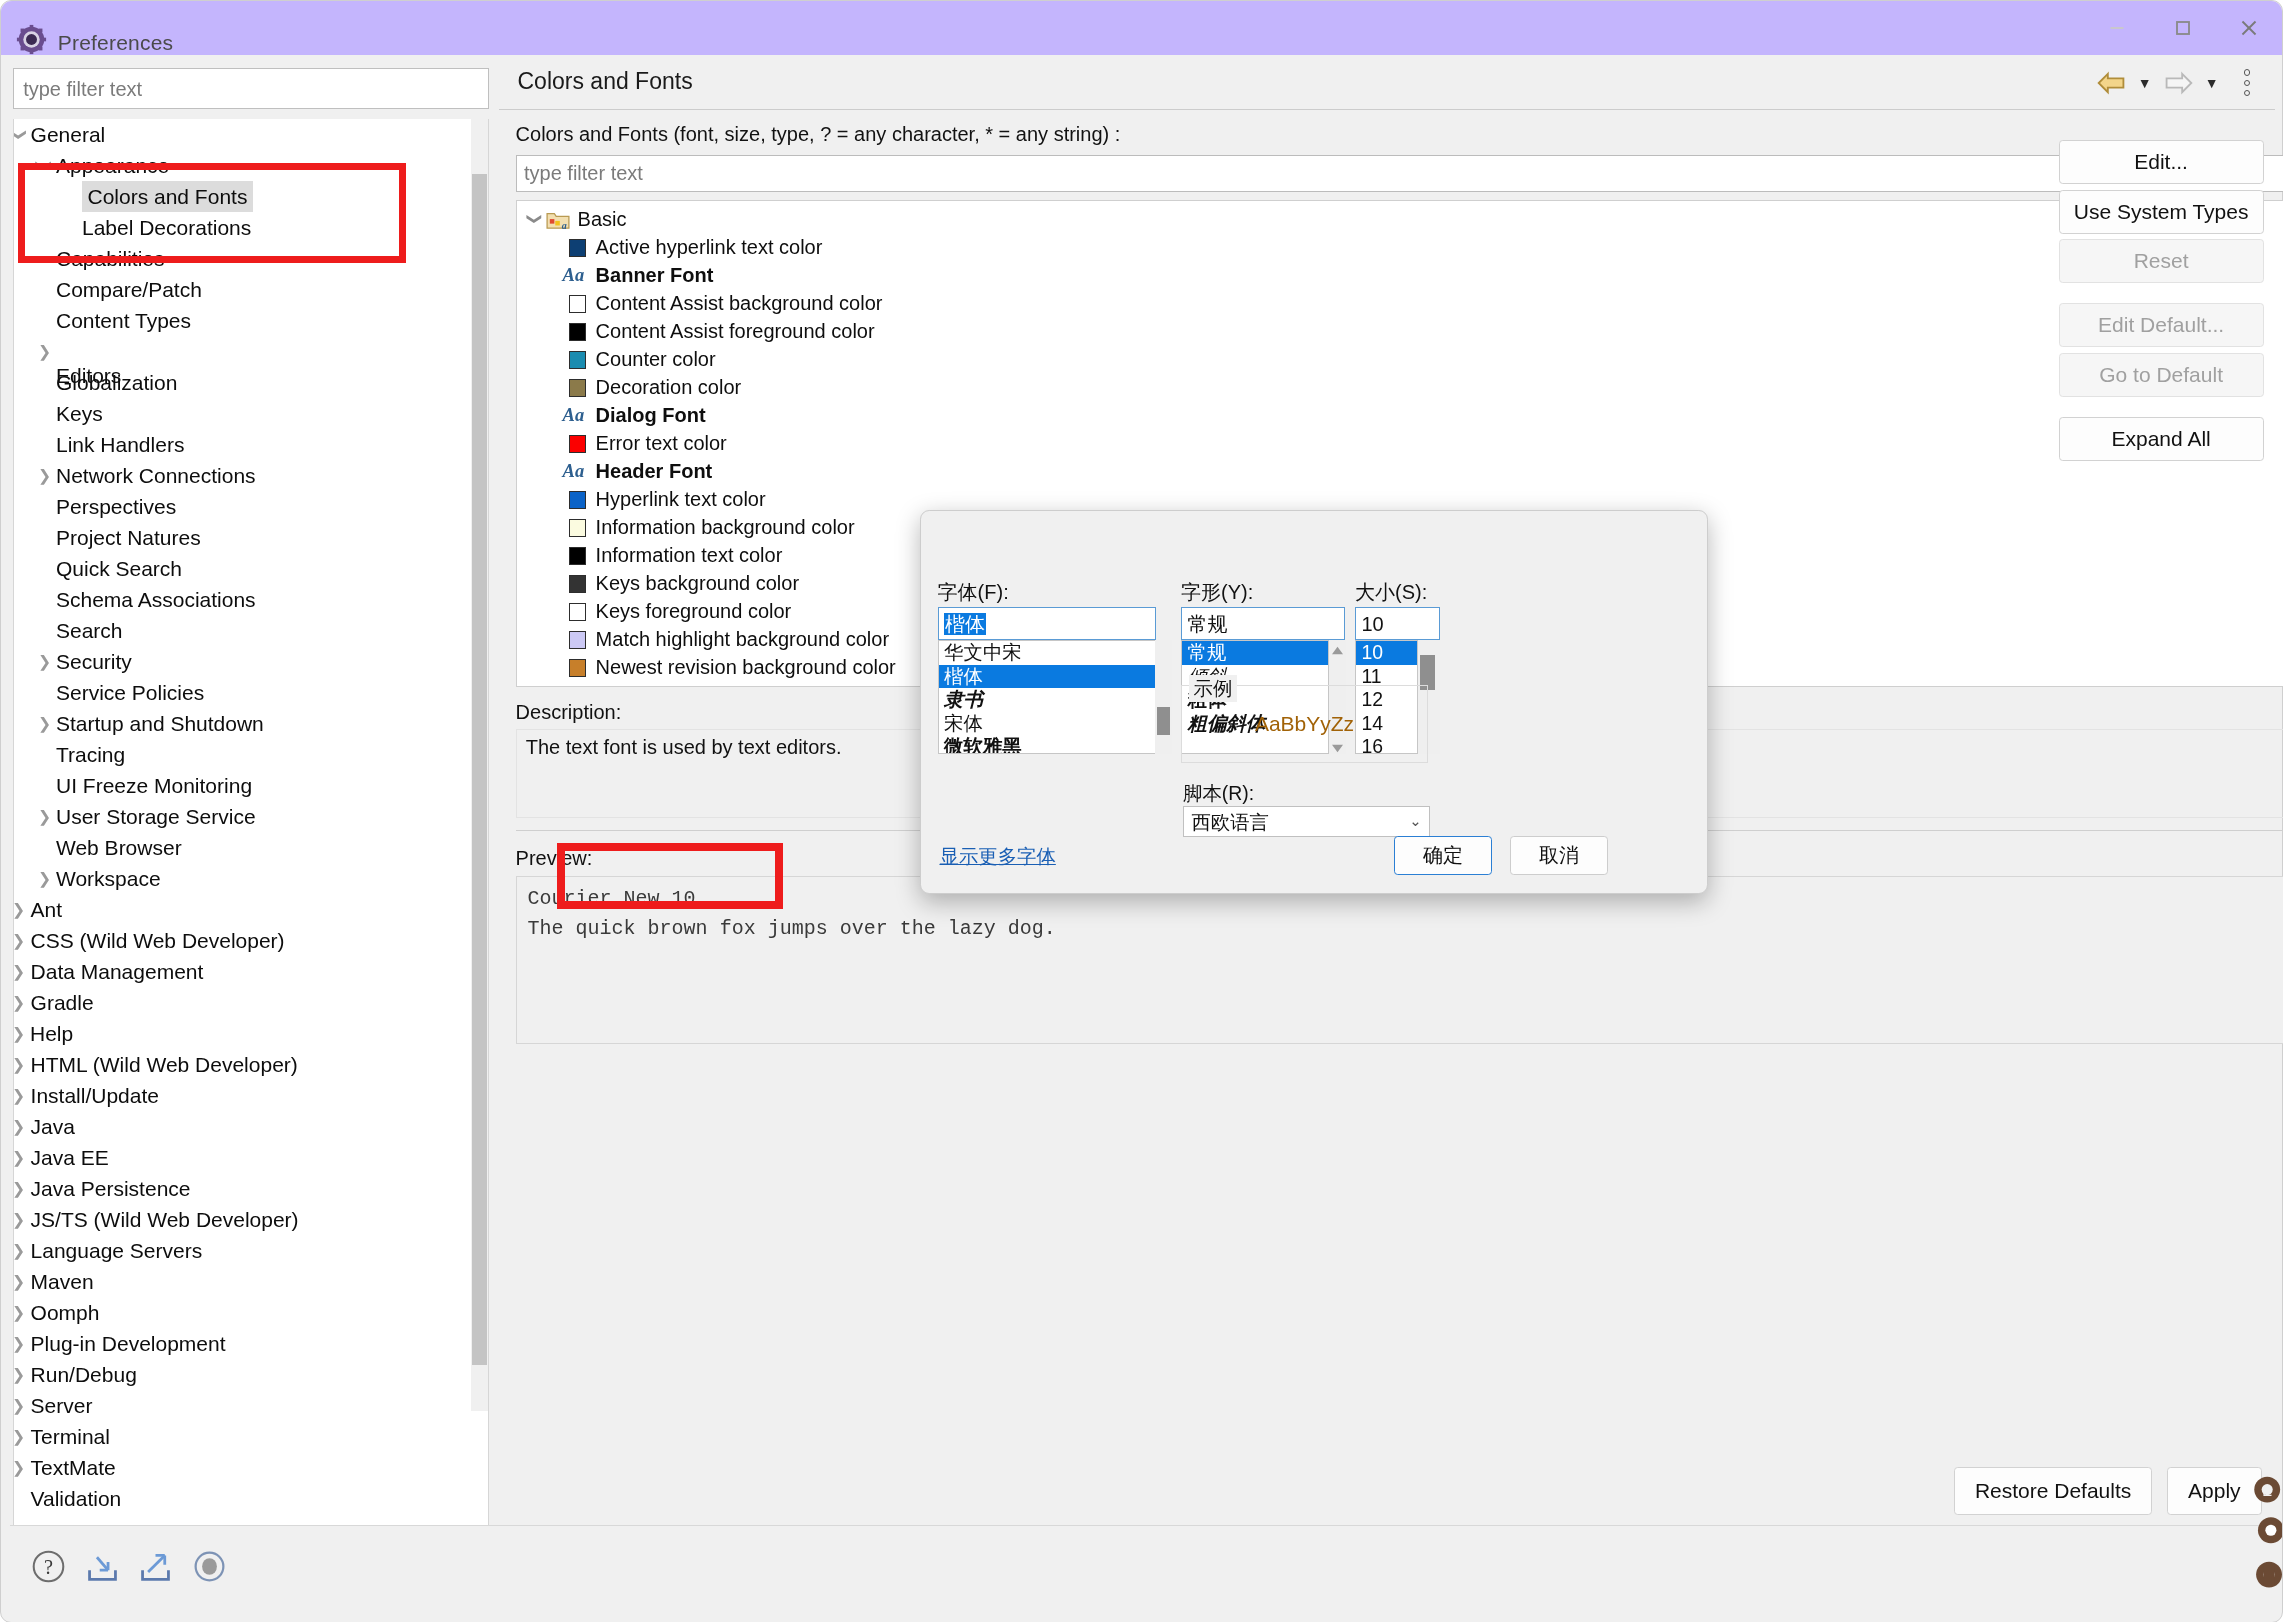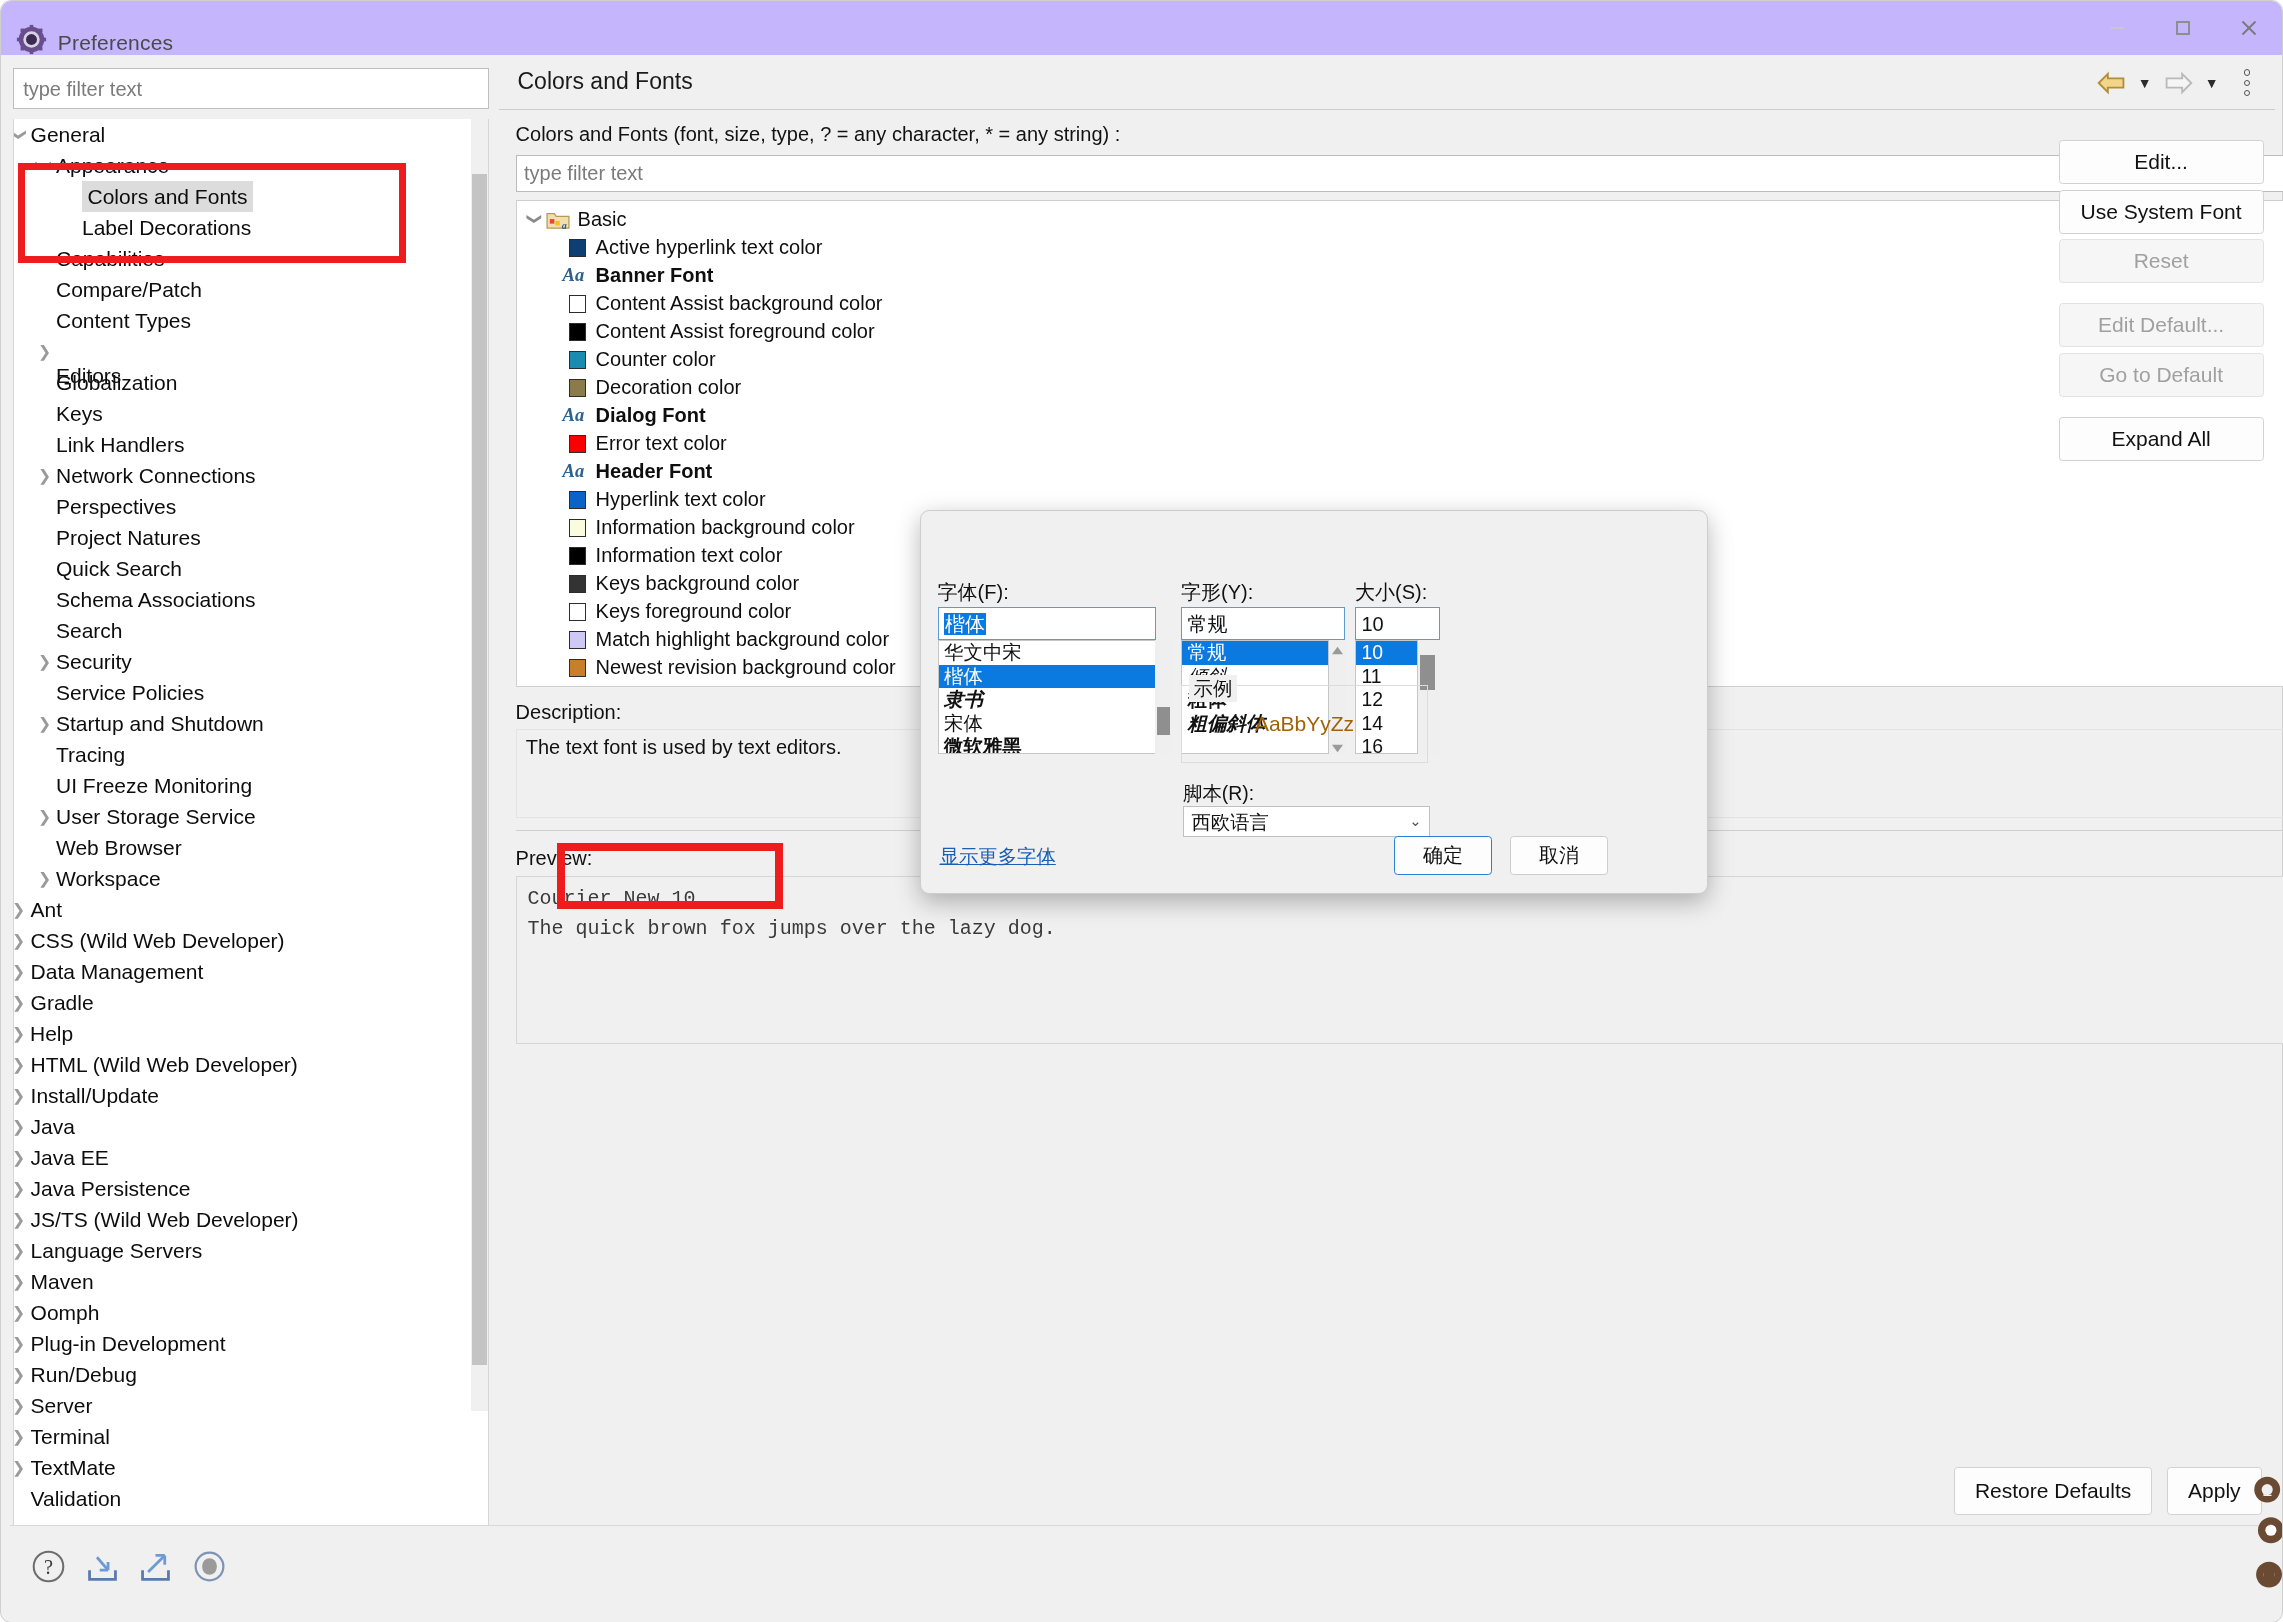--- a/index.html
+++ b/index.html
@@ -449,21 +449,21 @@
           </div>
           <div class="cfrow">
             <span class="lbl">Oldest revision background color</span>
           </div>
         </div>
 
     </div>
 
     <div id="rightbtns">
         <div class="rbtn">Edit...</div>
-        <div class="rbtn">Use System Font</div>
+        <div class="rbtn">Use System Types</div>
         <div class="rbtn dis">Reset</div>
         <div class="rbtn dis gap">Edit Default...</div>
         <div class="rbtn dis">Go to Default</div>
         <div class="rbtn gap">Expand All</div>
       </div>
 
     <div id="desc-label">Description:</div>
     <div id="desc-box">The text font is used by text editors.</div>
     <div id="desc-sep"></div>
     <div id="prev-label">Preview:</div>

